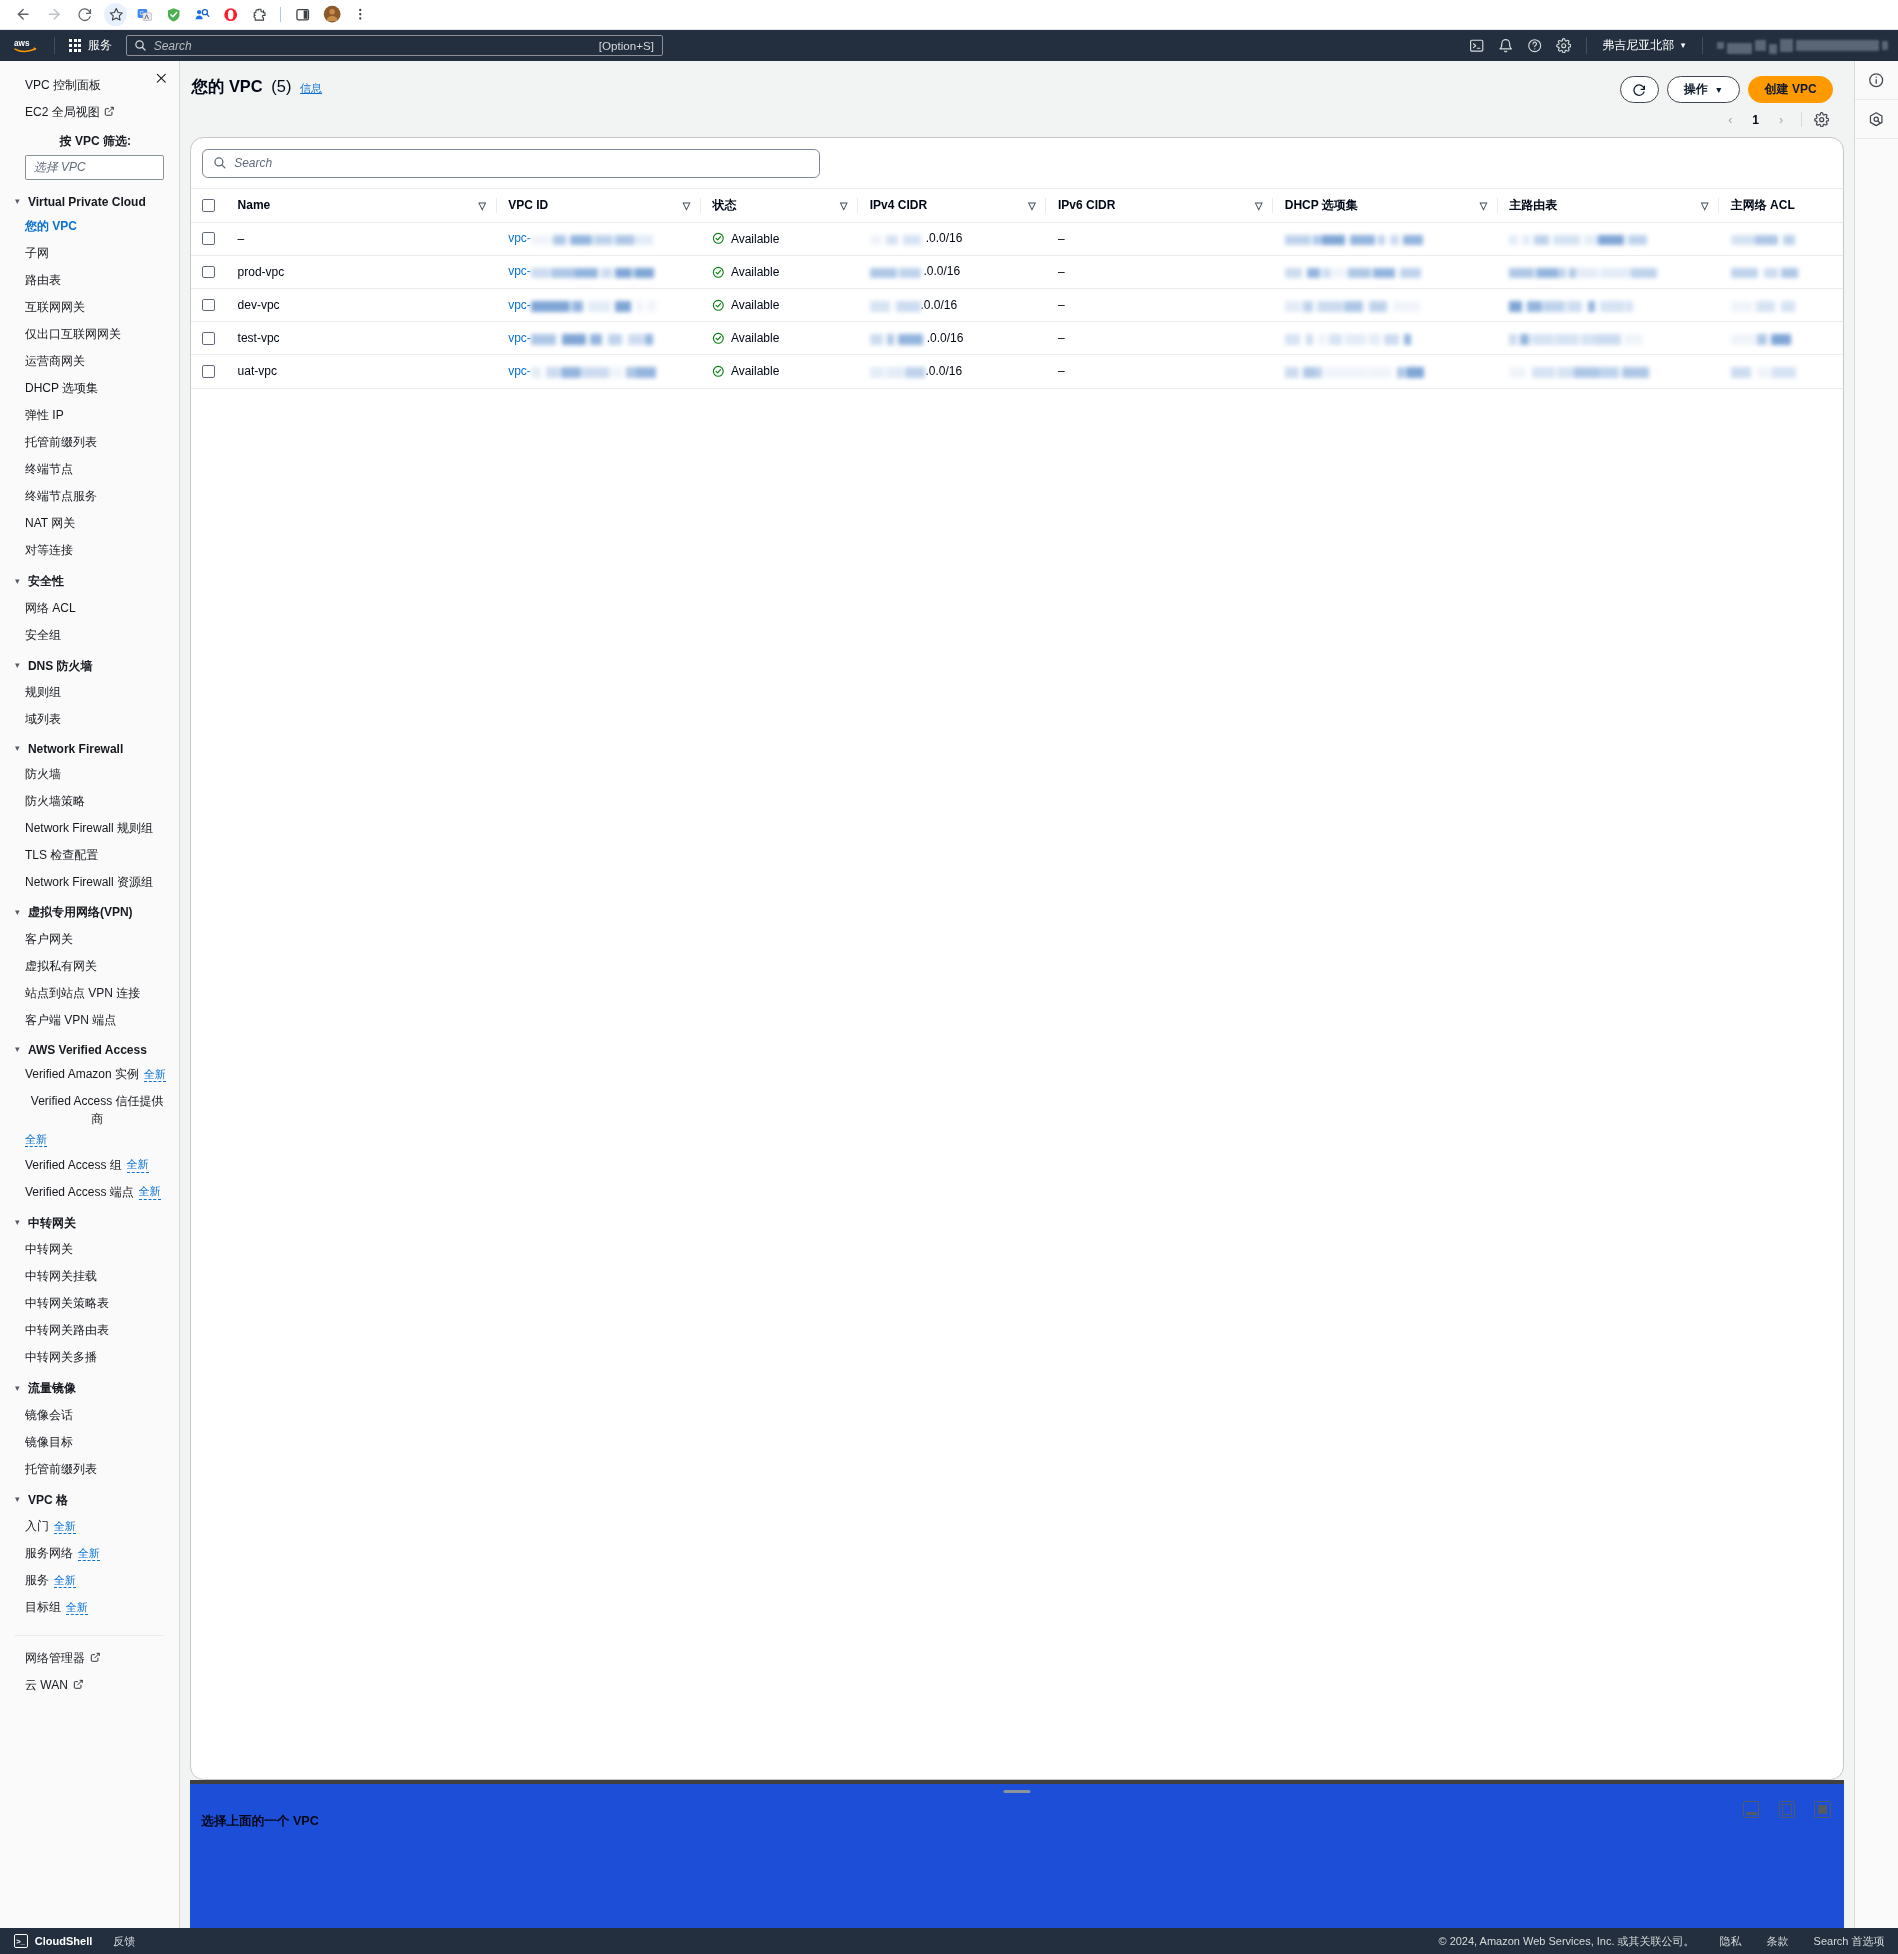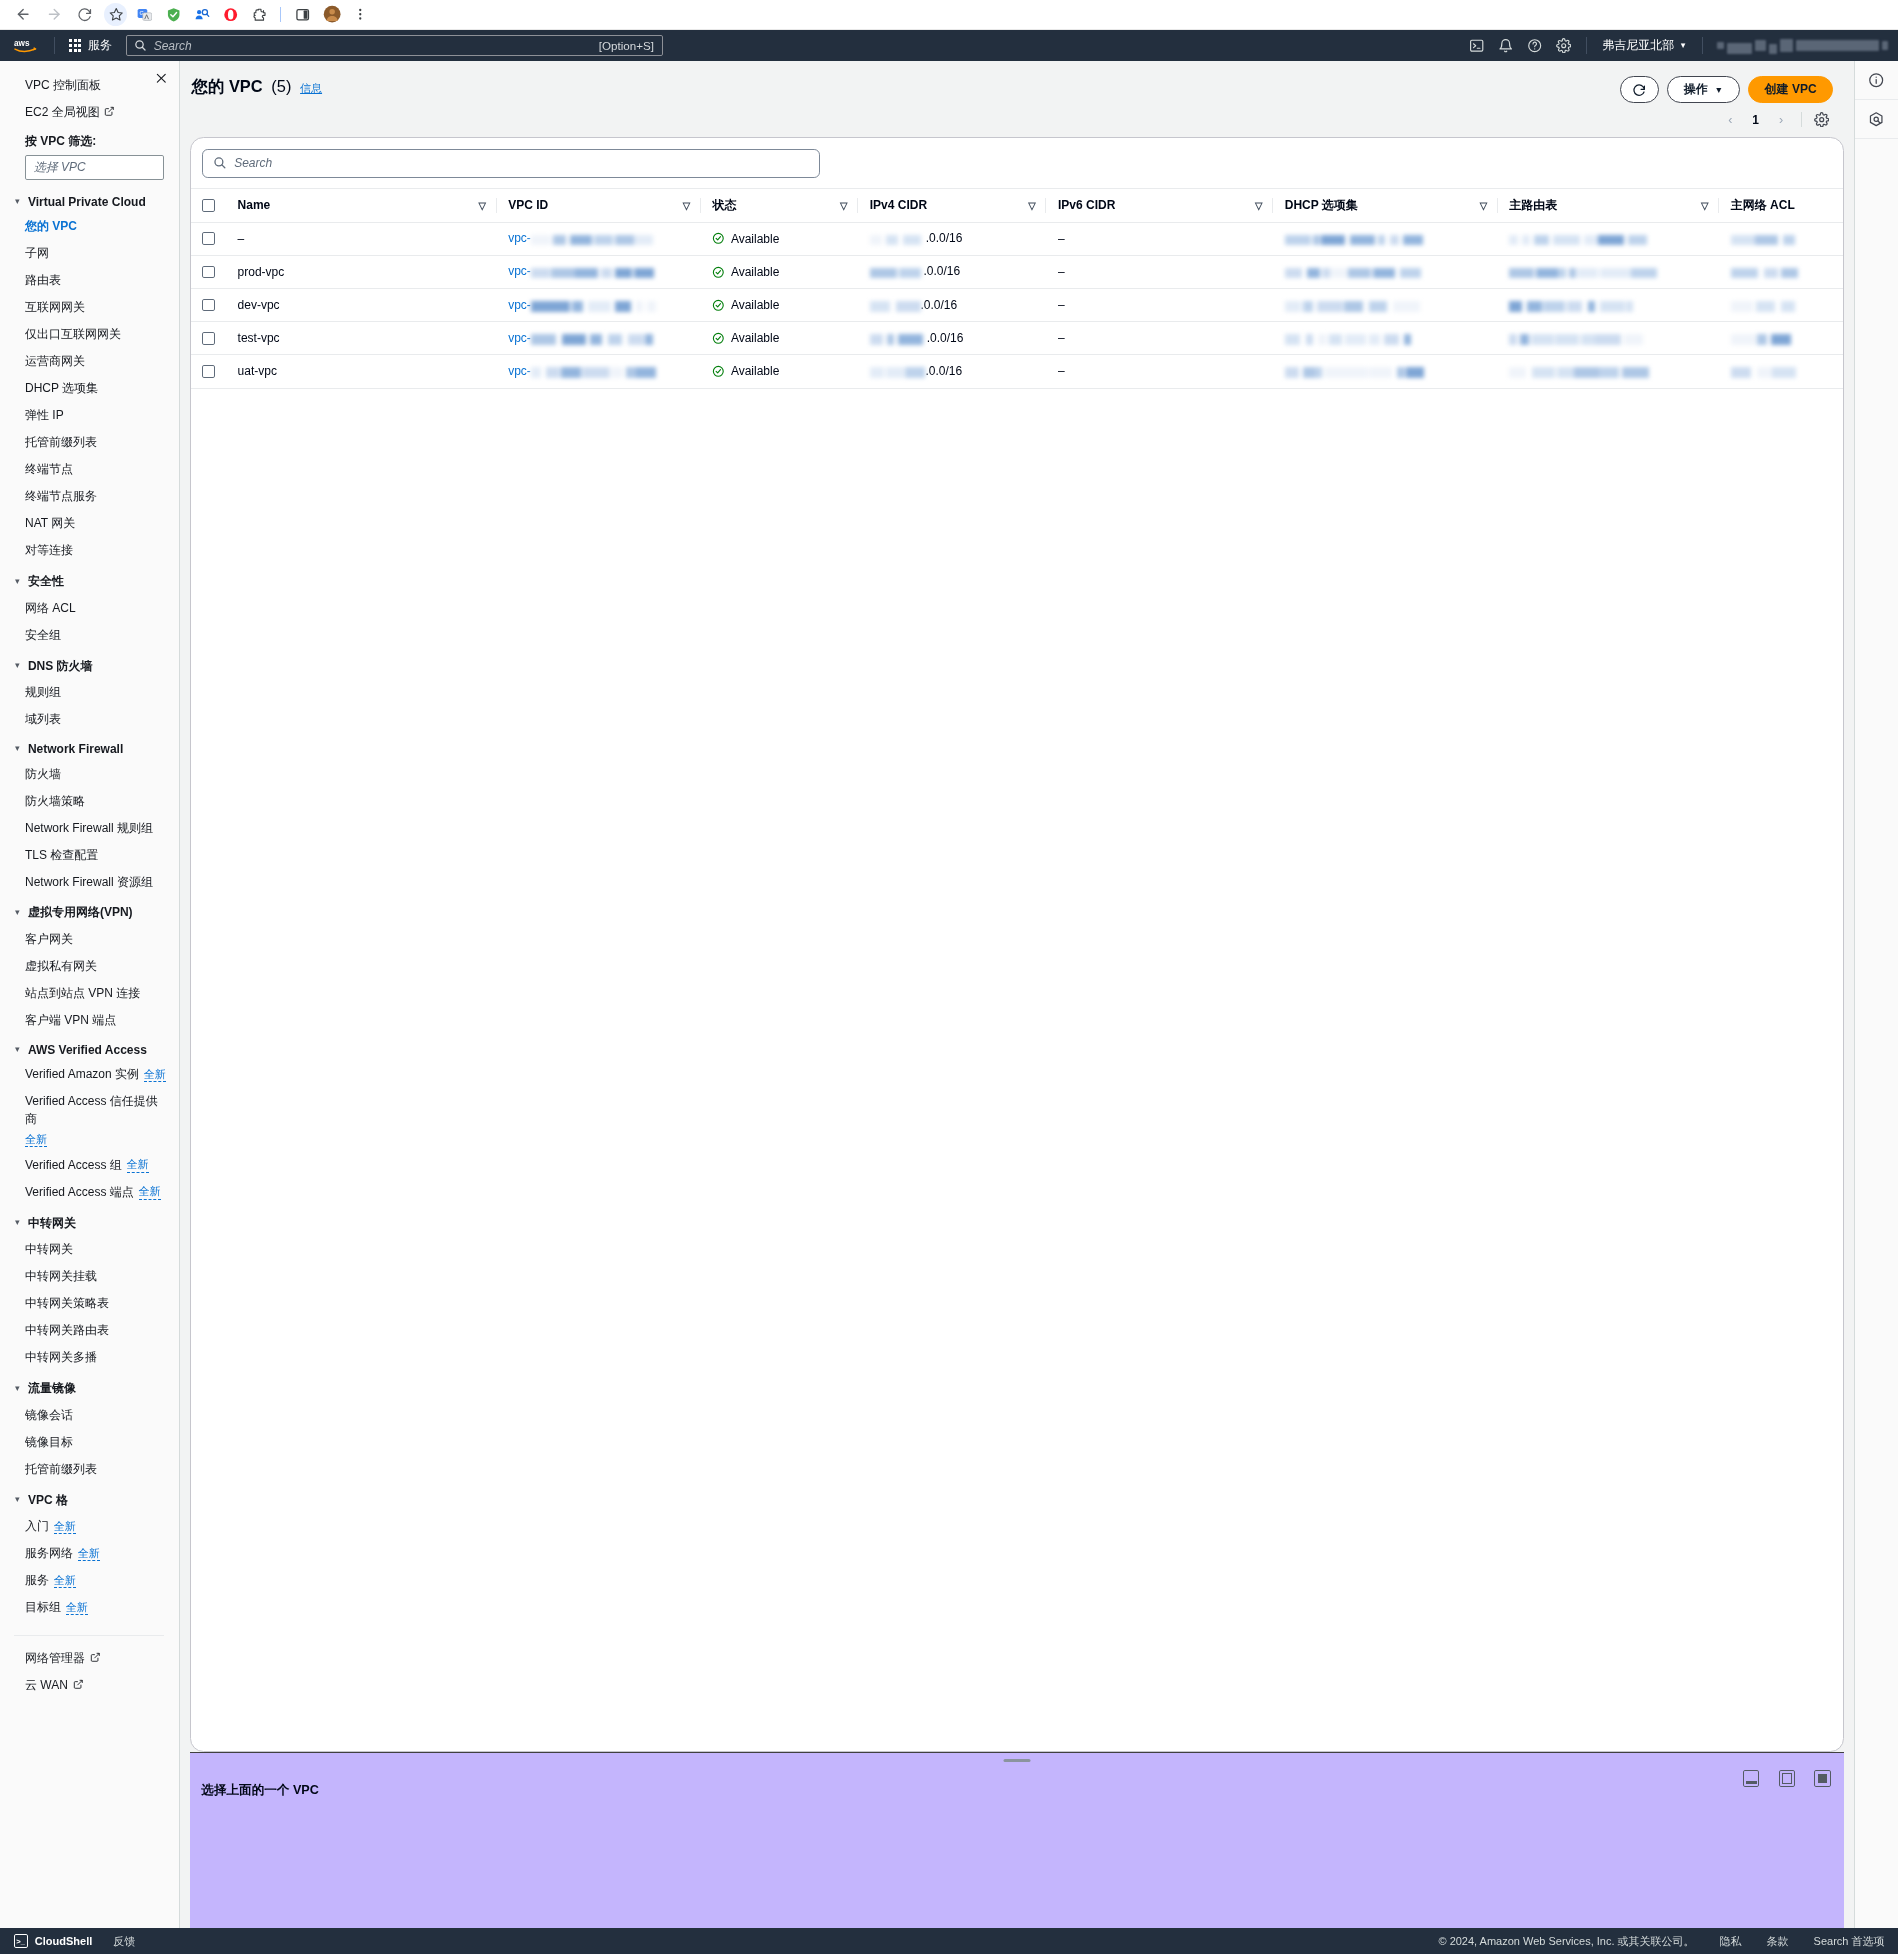--- a/index.html
+++ b/index.html
@@ -111,21 +111,21 @@
     position: relative;
     flex: 0 0 180px;
     padding-bottom: 3.9px;
   }
   #sb-close {
     position: absolute; top: 7.7px; right: 7.7px;
     width: 19.3px; height: 19.3px;
     display: flex; align-items: center; justify-content: center;
     color: #16191f; font-size: 14.5px;
   }
-  #sb-inner { padding: 11.6px 0 0 0; }
+  #sb-inner { padding: 11.6px 0 0 0; text-align: center; }
   .sb-top-link {
     font-size: 12px; color: #16191f;
     padding: 4.8px 13.5px 4.8px 25px;
     display: flex; align-items: center; gap: 4.8px;
   }
   .sb-label {
     font-size: 12px; color: #16191f; font-weight: bold;
     padding: 6.8px 13.5px 3.9px 25px;
   }
   #vpc-filter {
@@ -244,23 +244,23 @@
   .cbox { width: 12.6px; height: 12.6px; border: 1px solid #5f6b7a; border-radius: 1.9px; background: #fff; display: block; }
   .lnk { color: #0972d3; }
   .status { display: flex; align-items: center; gap: 5.8px; }
   .status .ck { color: #037f0c; font-size: 12.6px; display: inline-flex; }
   .status .txt { color: #000716; }
   .bblur { display: inline-block; vertical-align: middle; filter: blur(2px); border-radius: 1px; }
   .bseg { display:inline-block; height: 10.6px; vertical-align: middle; }
 
   
   #split-panel {
-    height: 176px;
-    background: #c4b5fd;
-    border-top: 1px solid #404040;
+    height: 148px;
+    background: #1d4ed8;
+    border-top: 4px solid #404040;
     margin: 0 9.7px 0 9.7px;
     position: relative;
     flex: 0 0 auto;
   }
   #split-handle {
     width: 27px; height: 2.9px; background: #8b949e;
     border-radius: 1.9px;
     position: absolute; left: 50%; top: 5.8px; transform: translateX(-50%);
   }
   #split-title {

